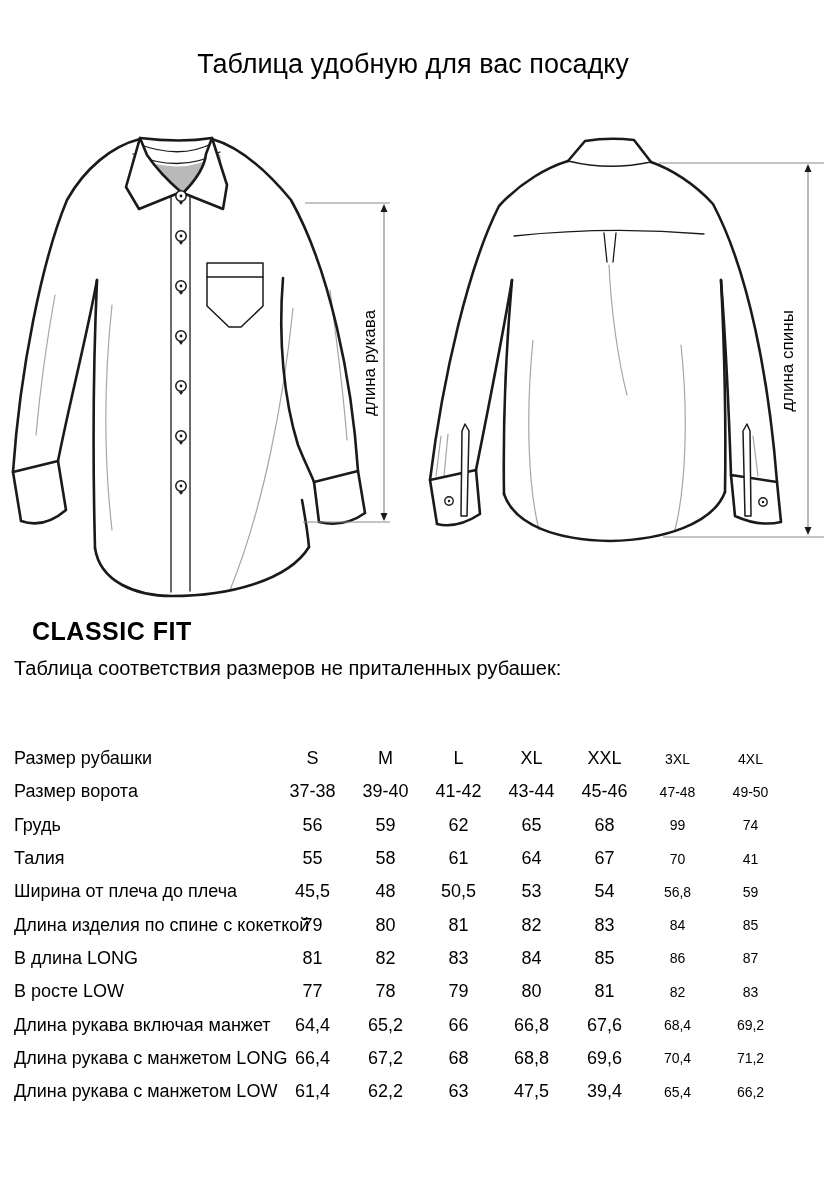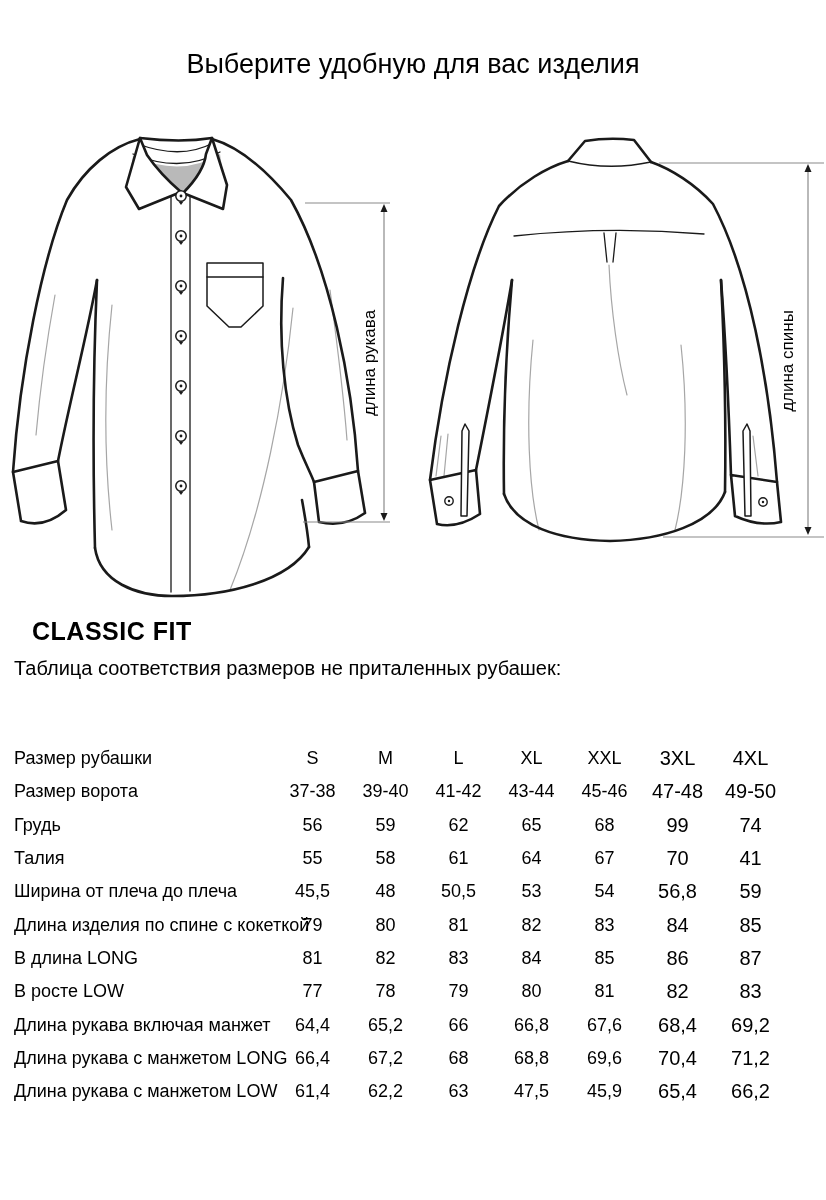--- a/index.html
+++ b/index.html
@@ -14,34 +14,34 @@
   .vlabel{position:absolute;font-size:17px;white-space:nowrap;
           transform:translate(-50%,-50%) rotate(-90deg);transform-origin:center;}
   .heading{position:absolute;left:32px;top:617px;font-size:25px;font-weight:700;
            letter-spacing:0.5px;}
   .subtitle{position:absolute;left:14px;top:657px;font-size:20px;}
   .size-table{position:absolute;left:14px;top:742px;display:grid;
               grid-template-columns:262px repeat(7,73px);grid-auto-rows:33.3px;
               align-items:center;font-size:18px;}
   .size-table .lbl{text-align:left;white-space:nowrap;}
   .size-table .num{text-align:center;}
-  .size-table .num.sm{font-size:20px;}
+  .size-table .num.sm{font-size:14px;}
   svg .main{fill:none;stroke:#1a1a1a;stroke-width:2.6;stroke-linecap:round;stroke-linejoin:round;}
   svg .thin{fill:none;stroke:#1a1a1a;stroke-width:1.3;stroke-linecap:round;}
   svg .fold{fill:none;stroke:#a6a6a6;stroke-width:1.2;stroke-linecap:round;}
   svg .meas{fill:none;stroke:#8a8a8a;stroke-width:1.2;}
   svg .whitefill{fill:#ffffff;stroke:#1a1a1a;stroke-width:2.6;stroke-linejoin:round;}
   svg .whitefill-thin{fill:#ffffff;stroke:#1a1a1a;stroke-width:1.5;stroke-linejoin:round;}
 </style>
 </head>
 <body>
 
 <div class="page">
 
-  <div class="title">Выберите удобную для вас изделия</div>
+  <div class="title">Таблица удобную для вас посадку</div>
 
   <div class="drawings">
 
     <svg id="front-svg" class="shirt-svg" width="413" height="470" viewBox="0 0 413 470">
 
       <path class="fold" d="M293,178 C284,268 263,380 230,460"></path>
       <path class="fold" d="M112,175 C104,250 104,330 112,400"></path>
       <path class="fold" d="M55,165 C46,215 40,260 36,305"></path>
       <path class="fold" d="M330,160 C338,220 344,270 347,310"></path>
 
@@ -247,18 +247,18 @@
       <div class="num">68</div>
       <div class="num">68,8</div>
       <div class="num">69,6</div>
       <div class="num sm">70,4</div>
       <div class="num sm">71,2</div>
       <div class="lbl">Длина рукава с манжетом LOW</div>
       <div class="num">61,4</div>
       <div class="num">62,2</div>
       <div class="num">63</div>
       <div class="num">47,5</div>
-      <div class="num">45,9</div>
+      <div class="num">39,4</div>
       <div class="num sm">65,4</div>
       <div class="num sm">66,2</div>
     </div>
 
 </div>
 
 </body></html>

